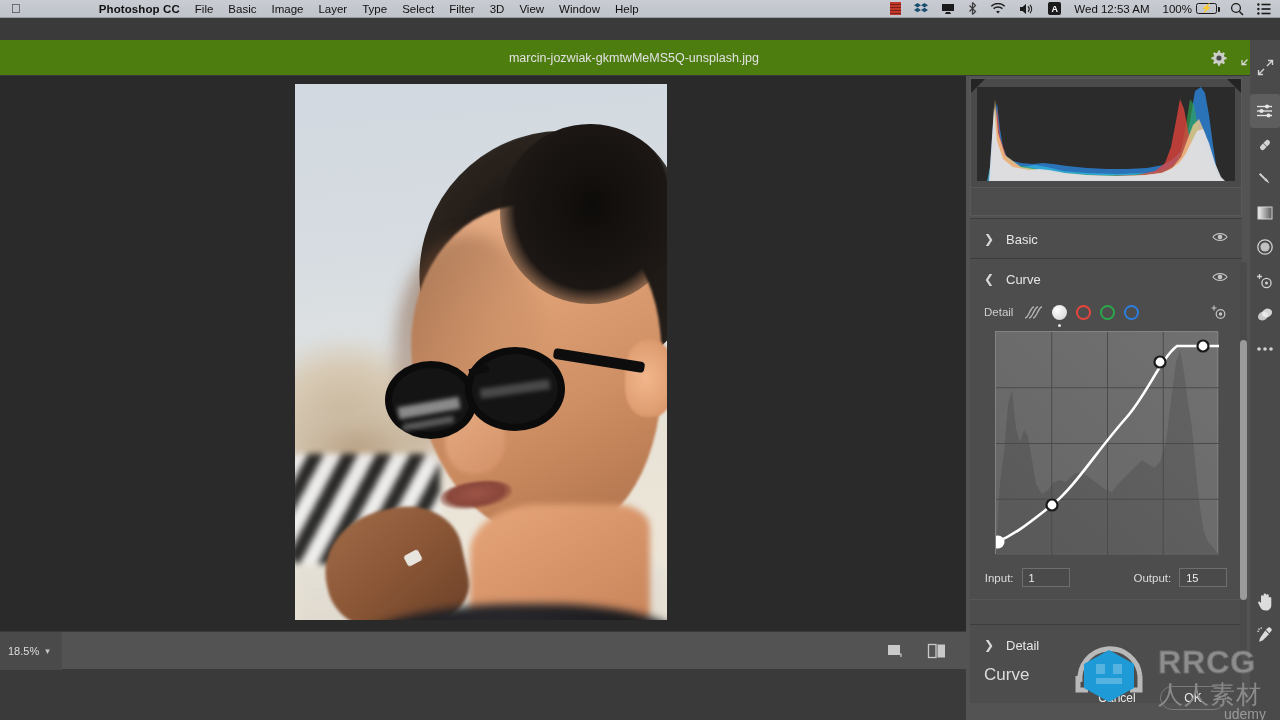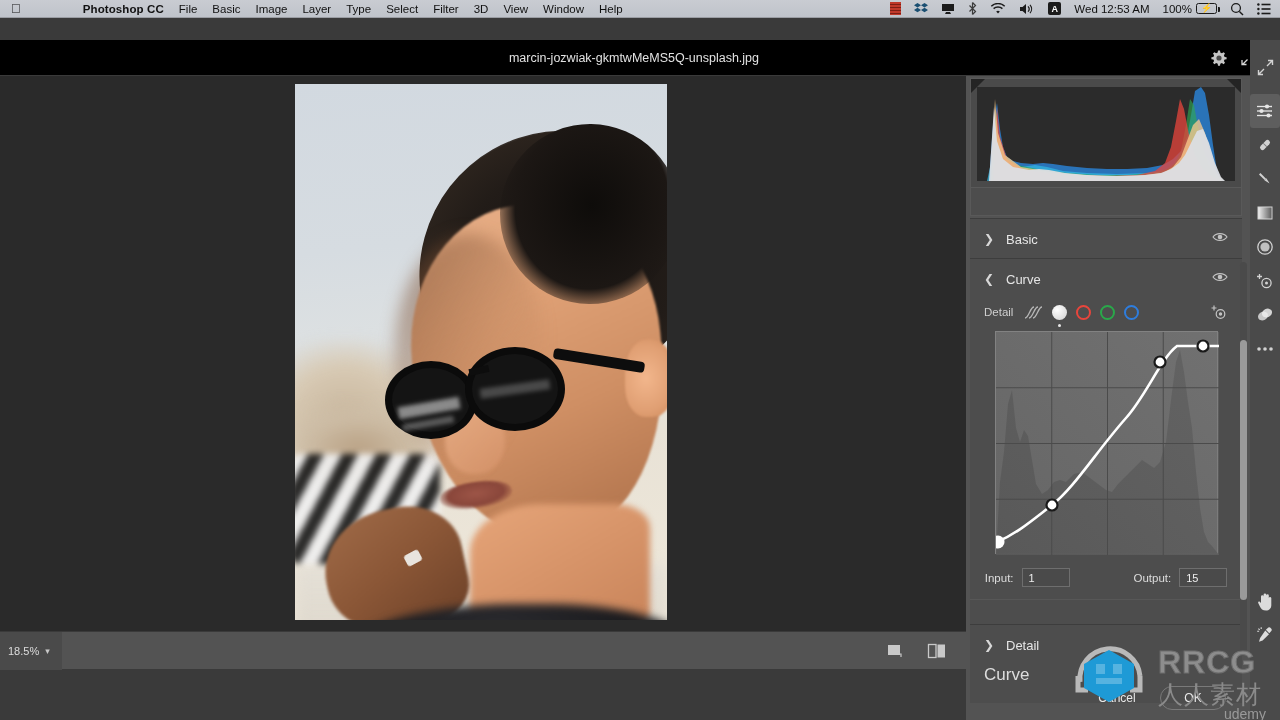--- a/index.html
+++ b/index.html
@@ -14,21 +14,21 @@
 
   
   .macbar {
     position: absolute; top: 0; left: 0; width: 1280px; height: 18px;
     background: linear-gradient(180deg,#c9ccd2 0%,#bfc3ca 100%);
     border-bottom: 1px solid #9a9da3;
     display: flex; align-items: center;
     font-size: 11.5px; color: #111;
   }
   .macbar .apple { margin-left: 11px; font-size: 13px; line-height: 1; }
-  .macbar .appname { font-weight: bold; margin-left: 14px; letter-spacing: .1px; padding-left: 48px; }
+  .macbar .appname { font-weight: bold; margin-left: 30px; letter-spacing: .1px; padding-left: 48px; }
   .macbar .mi { margin-left: 15px; }
   .macbar .right { margin-left: auto; display: flex; align-items: center; margin-right: 9px; }
   .macbar .right > * { margin-left: 13px; display: flex; align-items: center; }
   .si { display: inline-block; }
   .si-rec { width: 11px; height: 13px; background: #c0392b;
             background-image: repeating-linear-gradient(180deg,#c0392b 0 2px,#7d1f16 2px 3px); }
   .si-A { width: 13px; height: 13px; background:#1b1b1b; color:#fff; font-size:9px;
           display:flex; align-items:center; justify-content:center; font-weight:bold; border-radius:2px; }
   .clock { font-size: 11.5px; }
   .batt { display:flex; align-items:center; }
@@ -47,21 +47,21 @@
     font-size: 11.5px; color: #3b3b3b;
   }
   .lights { position: absolute; left: 7px; top: 6px; display: flex; gap: 6px; }
   .lt { width: 11px; height: 11px; border-radius: 50%; }
   .lt.red { background: #dedede; border:1px solid #cacaca; }
   .lt.yel { background: #dedede; border:1px solid #cacaca; }
   .lt.grn { background: #2ecc40; border:1px solid #27ae35; }
 
   .filebar {
     position: absolute; top: 40px; left: 0; width: 1268px; height: 36px;
-    background: #000000; border-bottom: 1px solid #3a3a3a;
+    background: #4d7c0f; border-bottom: 1px solid #3a3a3a;
     display: flex; align-items: center; justify-content: center;
     color: #e2e2e2; font-size: 12.5px; text-align: right;
   }
   .filebar .gear { position: absolute; right: 41px; top: 10px; width: 16px; height: 16px; }
   .filebar .expand { position: absolute; right: 11px; top: 10px; width: 16px; height: 16px; }
 
   
   .canvas {
     position: absolute; top: 76px; left: 0; width: 966px; height: 555px;
     background: #2a2a2a;

